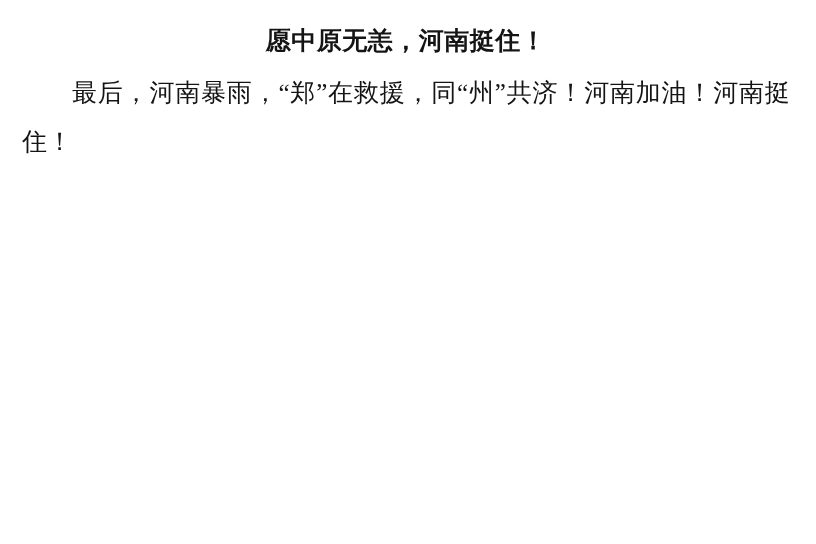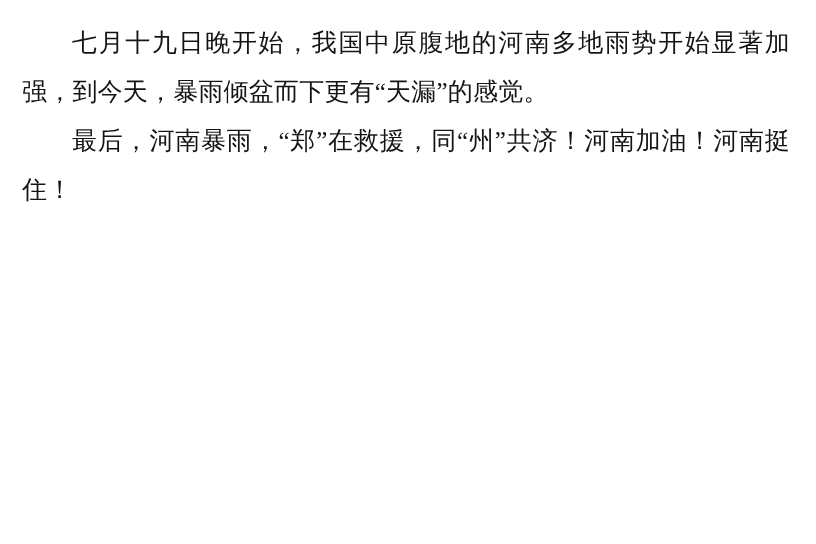--- a/index.html
+++ b/index.html
@@ -39,15 +39,15 @@
     text-justify: inter-ideograph;
     text-indent: 2em;
     margin: 0;
     color: #141414;
   }
 </style>
 </head>
 <body>
 
 <div class="page">
-  <p class="doc-para">七月十九日晚开始，我国中原腹地的河南多地雨势开始显著加强，到今天，暴雨倾盆而下更有“天漏”的感觉。</p>
+  <h1 class="doc-title">愿中原无恙，河南挺住！</h1>
   <p class="doc-para">最后，河南暴雨，“郑”在救援，同“州”共济！河南加油！河南挺住！</p>
 </div>
 
 </body></html>

